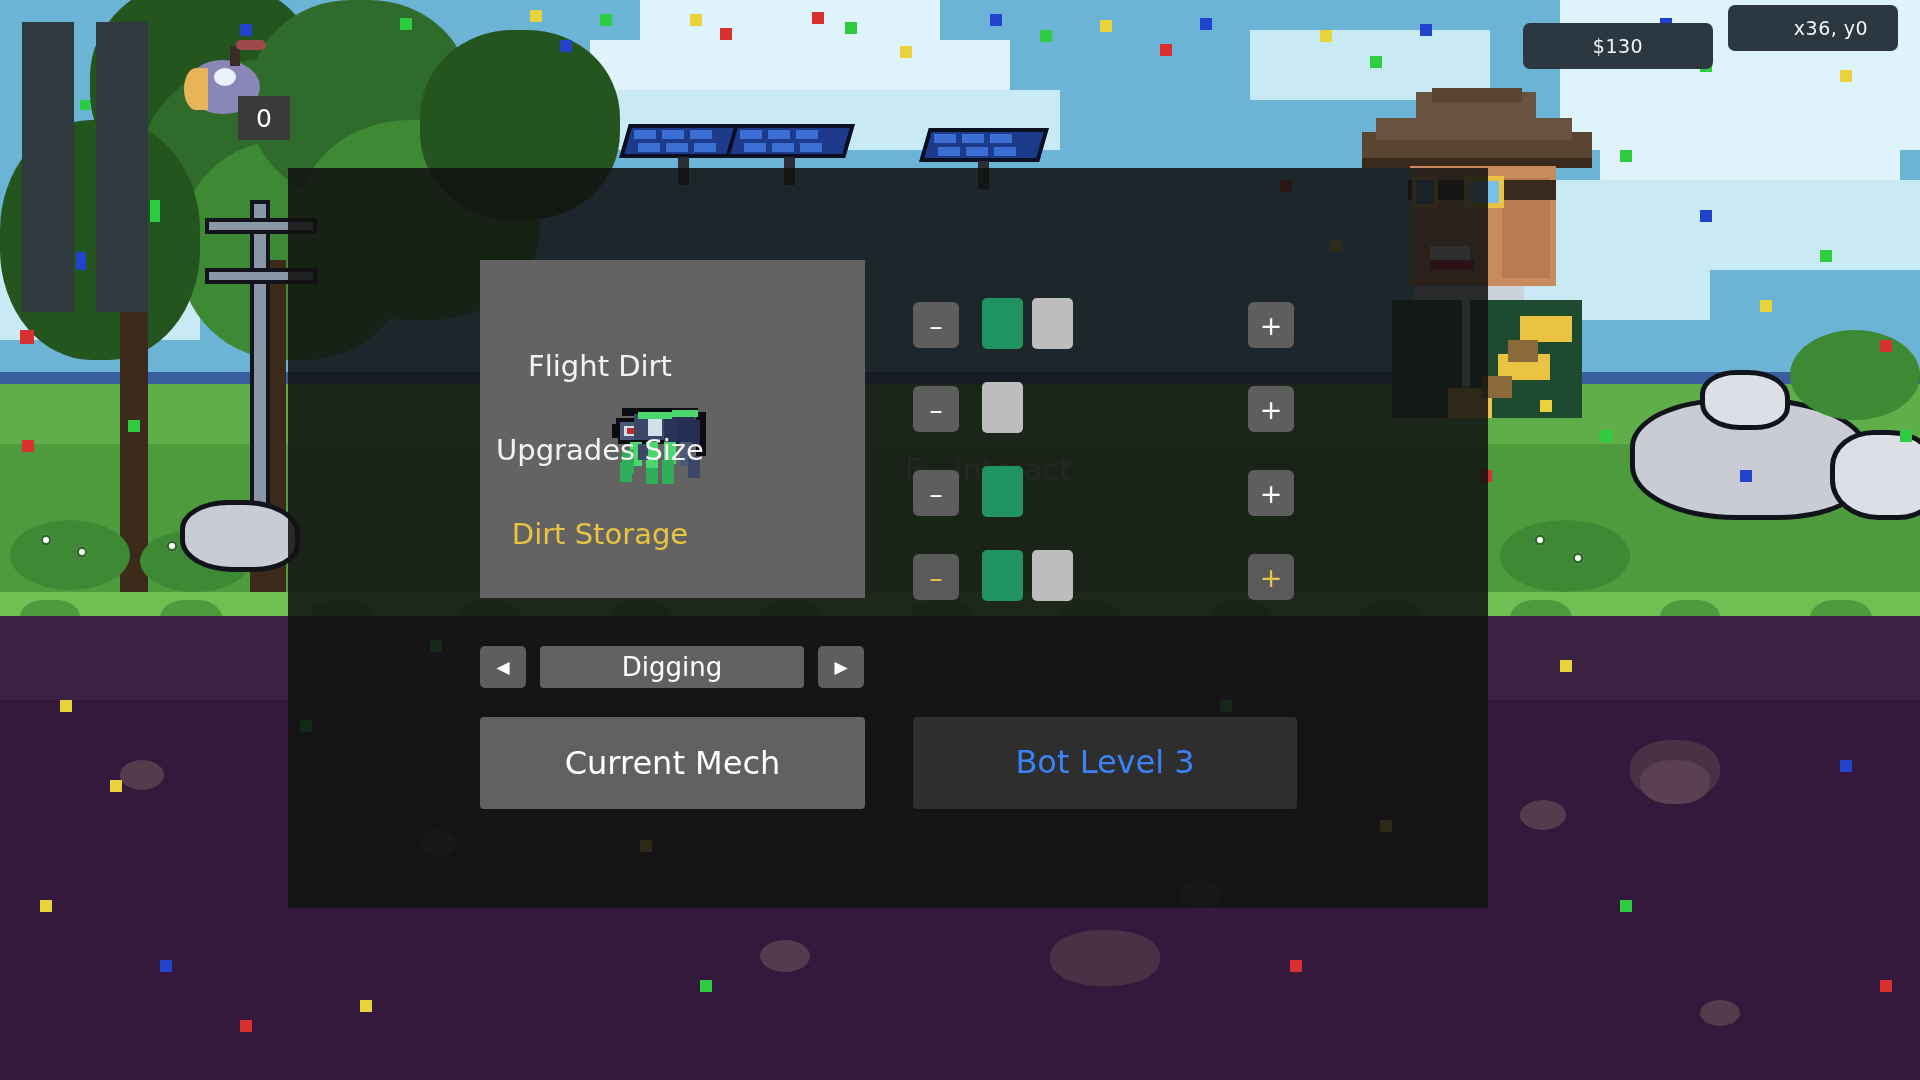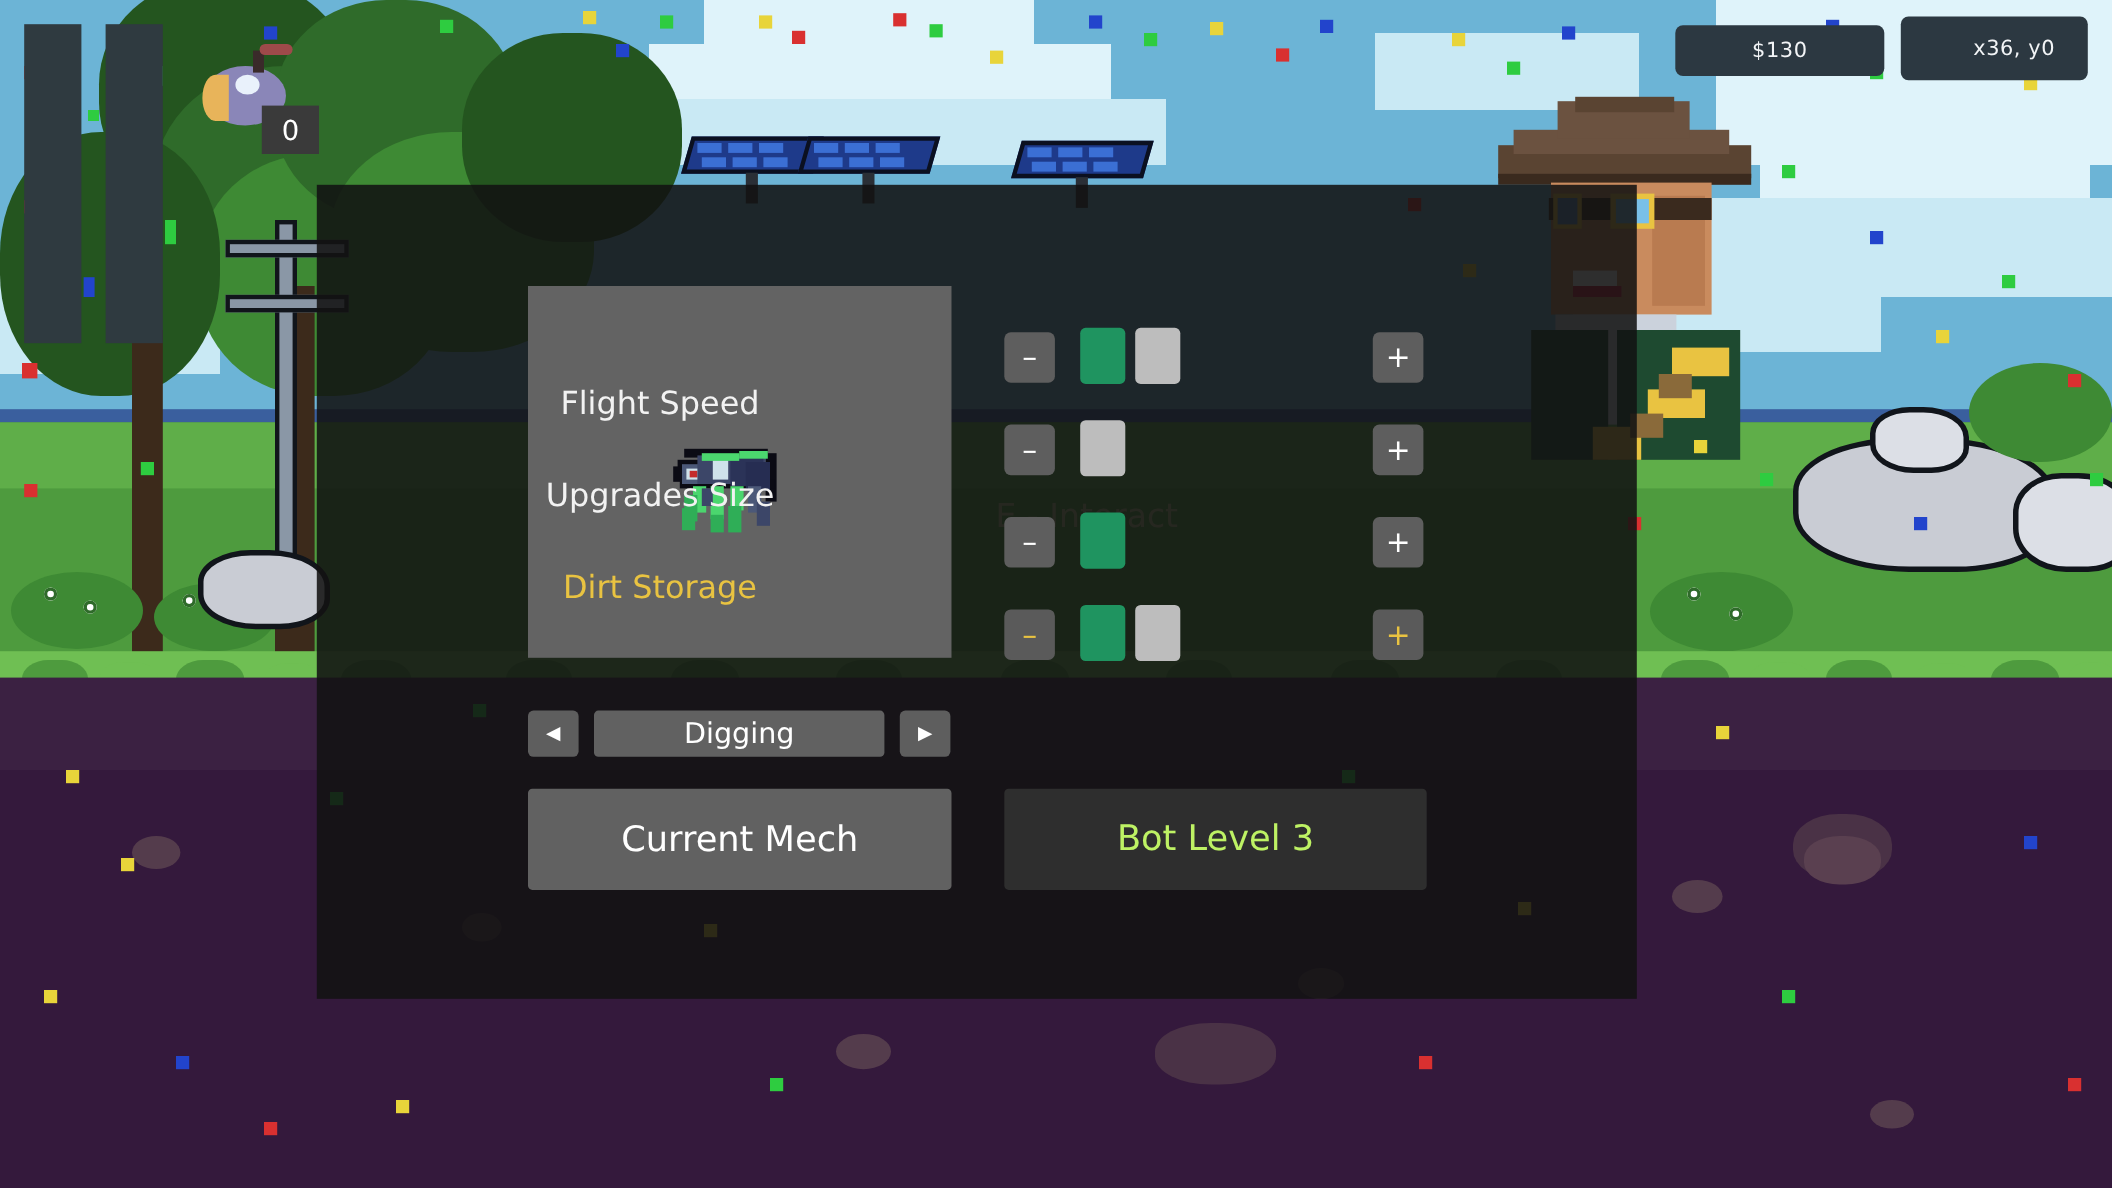--- a/index.html
+++ b/index.html
@@ -110,21 +110,21 @@
         justify-content:center; color:#FFFFFF; font-size:26px; }
 
   .infobox{ position:absolute; left:913px; top:646px; width:384px; height:42px;
         background:#2B2B2B; border-radius:4px; display:flex; align-items:center;
         justify-content:center; color:#F2F2F2; font-size:25px; }
 
   .bigbtn{ position:absolute; left:480px; top:717px; width:385px; height:92px;
         background:#616161; border-radius:4px; display:flex; align-items:center;
         justify-content:center; color:#FFFFFF; font-size:32px; }
 
-  .bigbtn.disabled{ left:913px; width:384px; background:#2E2E2E; color:#bef264;
+  .bigbtn.disabled{ left:913px; width:384px; background:#2E2E2E; color:#3b82f6;
         flex-direction:column; line-height:1.12; }
   .bigbtn.disabled span{ display:block; }
 </style>
 </head>
 <body>
 
 <div id="screen">
 
   <div class="scene">
     <div class="sky"></div>
@@ -356,21 +356,21 @@
     <div class="px" style="left:52px;top:8px;width:10px;height:20px;background:#3A2A2A;"></div>
     <div class="px" style="left:58px;top:2px;width:30px;height:10px;background:#9E4A4A;border-radius:6px;"></div>
   </div>
   <div class="bomb-badge" style="left:238px;top:96px;width:52px;height:44px;">
     <span>0</span>
   </div>
 
   <div class="hud-box" style="left:1523px;top:23px;width:190px;height:46px;">
     <span>$130</span>
   </div>
-  <div class="hud-box" style="left:1728px;top:15px;width:170px;height:58px;padding-left:36px;">
+  <div class="hud-box" style="left:1728px;top:5px;width:170px;height:46px;padding-left:36px;">
     <span>x36,  y0</span>
   </div>
 
   <div class="hint" style="left:905px;top:452px;">
     <span>E - Interact</span>
   </div>
 
   <div class="modal"></div>
 
   <div class="preview"></div>
@@ -411,21 +411,21 @@
   <div class="sqbtn" style="left:913px;top:302px;">
     <span>–</span>
   </div>
   <div class="pip filled" style="left:982px;top:298px;"></div>
   <div class="pip avail" style="left:1032px;top:298px;"></div>
   <div class="sqbtn" style="left:1248px;top:302px;">
     <span>+</span>
   </div>
 
   <div class="up-label" style="top:349px;">
-    <span>Flight Speed</span>
+    <span>Flight Dirt</span>
   </div>
   <div class="sqbtn" style="left:913px;top:386px;">
     <span>–</span>
   </div>
   <div class="pip avail" style="left:982px;top:382px;"></div>
   <div class="sqbtn" style="left:1248px;top:386px;">
     <span>+</span>
   </div>
 
   <div class="up-label" style="top:433px;">

